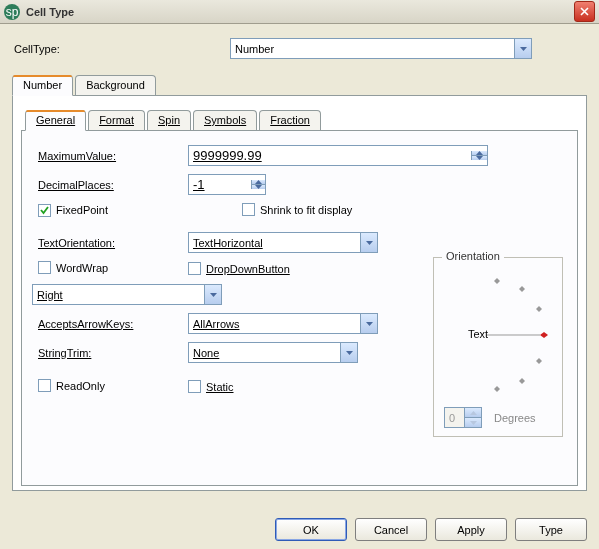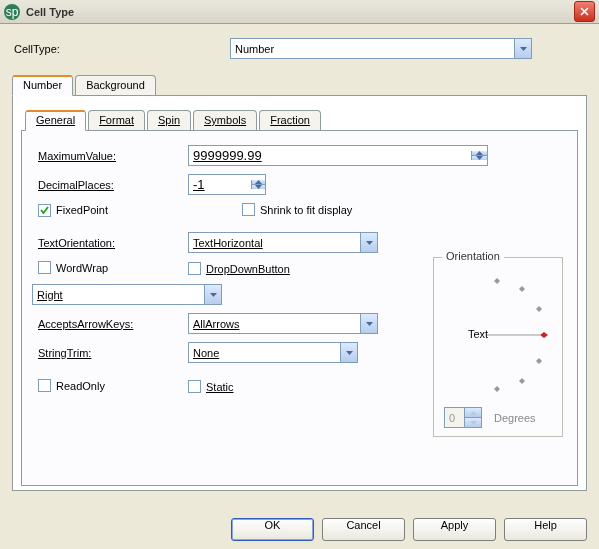--- a/index.html
+++ b/index.html
@@ -32,21 +32,21 @@
   .chk { width:13px; height:13px; border:1px solid #7f9db9; background:#fff; margin-right:5px; display:inline-flex; align-items:center; justify-content:center; vertical-align:middle; cursor:pointer;}
   .chk.checked svg { display:block;}
   .chk svg { display:none; }
   .chkwrap { display:inline-flex; align-items:center; cursor:pointer; }
   .orient { position:absolute; right:14px; top:126px; width:130px; height:180px; border:1px solid #c0bfb5; background:#fcfcfe; }
   .orient .olabel { position:absolute; top:-8px; left:8px; background:#fcfcfe; padding:0 4px; color:#333;}
   .dial { position:absolute; left:10px; top:14px; width:110px; height:126px; }
   .orient-bottom { position:absolute; left:10px; bottom:8px; display:flex; align-items:center; gap:12px;}
   .deg-input { width:38px; height:21px; border:1px solid #7f9db9; background:#f4f3ee; display:flex; align-items:center; color:#999;}
   .buttons { position:absolute; bottom:8px; right:12px; display:flex; gap:8px; }
-  .btn { width:83px; height:23px; border:1px solid #7e7e7e; background:linear-gradient(#fff,#eae8dd); border-radius:3px; display:flex; justify-content:center; cursor:pointer;}
+  .btn { width:72px; height:23px; border:1px solid #7e7e7e; background:linear-gradient(#fff,#eae8dd); border-radius:3px; display:flex; align-items:center; justify-content:center; cursor:pointer;}
   .btn.default { border:1px solid #2f5bb7; box-shadow:0 0 0 1px #88a6e4 inset;}
 </style>
 </head>
 <body>
 
 <div class="titlebar">
   <span class="tb-icon">sp</span>
   <span class="tb-title">Cell Type</span>
   <span class="tb-close">
     <svg width="9" height="9" viewBox="0 0 9 9">
@@ -265,15 +265,15 @@
   <div class="btn default">
       <span>OK</span>
     </div>
   <div class="btn">
       <span>Cancel</span>
     </div>
   <div class="btn">
       <span>Apply</span>
     </div>
   <div class="btn">
-      <span>Help</span>
+      <span>Type</span>
     </div>
 </div>
 
 </body></html>

